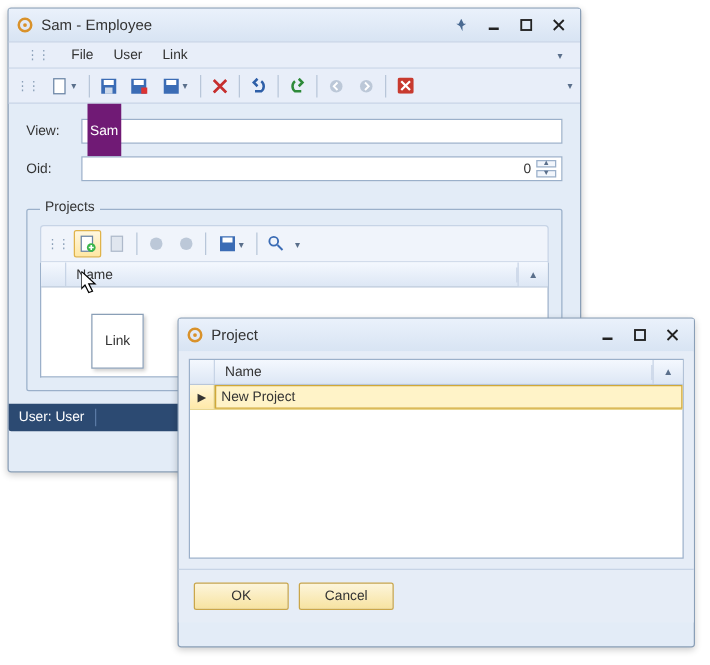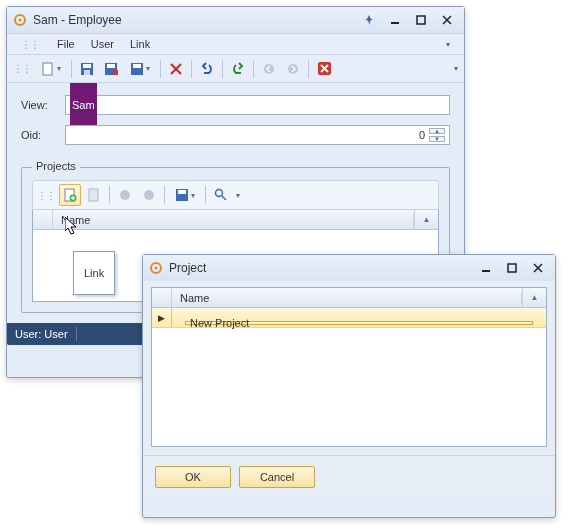--- a/index.html
+++ b/index.html
@@ -38,21 +38,21 @@
 .gridhdr .rowhdr{width:20px;border-right:1px solid #c7d4e6;height:100%}
 .tooltip{position:absolute;background:#fff;border:1px solid #8a9fb7;padding:15px 10px;box-shadow:2px 2px 3px rgba(0,0,0,.2);font-size:11px}
 .status{background:#2c4a72;height:22px;display:flex;align-items:center;padding:0 8px;border-radius:0 0 2px 2px}
 .status span{color:#fff}
 .status .sdiv{width:1px;height:14px;background:#5a7aa5;margin:0 8px}
 .dlgbody{padding:6px 8px 8px 8px;background:#e6edf7}
 .grid2{background:#fff;border:1px solid #9bb0ca;height:160px}
 .grid2 .gridhdr{background:linear-gradient(#f4f8fe,#dde7f5)}
 .gridrow{display:flex;height:20px;background:linear-gradient(#fff7dc,#ffe9a8);border-bottom:1px solid #e8d690}
 .gridrow .rowhandle{width:20px;border-right:1px solid #d8c67a;display:flex;align-items:center;justify-content:center;font-size:9px}
-.gridrow .cell{flex:1;border:1px solid #d0a838;background:#fff3c8;margin:13px;padding:1px 4px;display:flex;align-items:center}
+.gridrow .cell{flex:1;border:1px solid #d0a838;background:#fff3c8;margin:0;padding:1px 4px;display:flex;align-items:center}
 .btnrow{display:flex;gap:8px;padding:10px 12px;background:#e6edf7;border-top:1px solid #c7d4e6}
 .btn{width:76px;height:22px;background:linear-gradient(#fdf5db,#f7e3a1);border:1px solid #caa64a;border-radius:2px;display:flex;align-items:center;justify-content:center}
 .chev{font-size:8px;color:#5a6f8b;margin-left:2px}
 .cursor{position:absolute;pointer-events:none}
 </style>
 </head>
 <body>
 
 <div class="window" style="left:6px;top:6px;width:459px;height:372px">
   <div class="titlebar">

